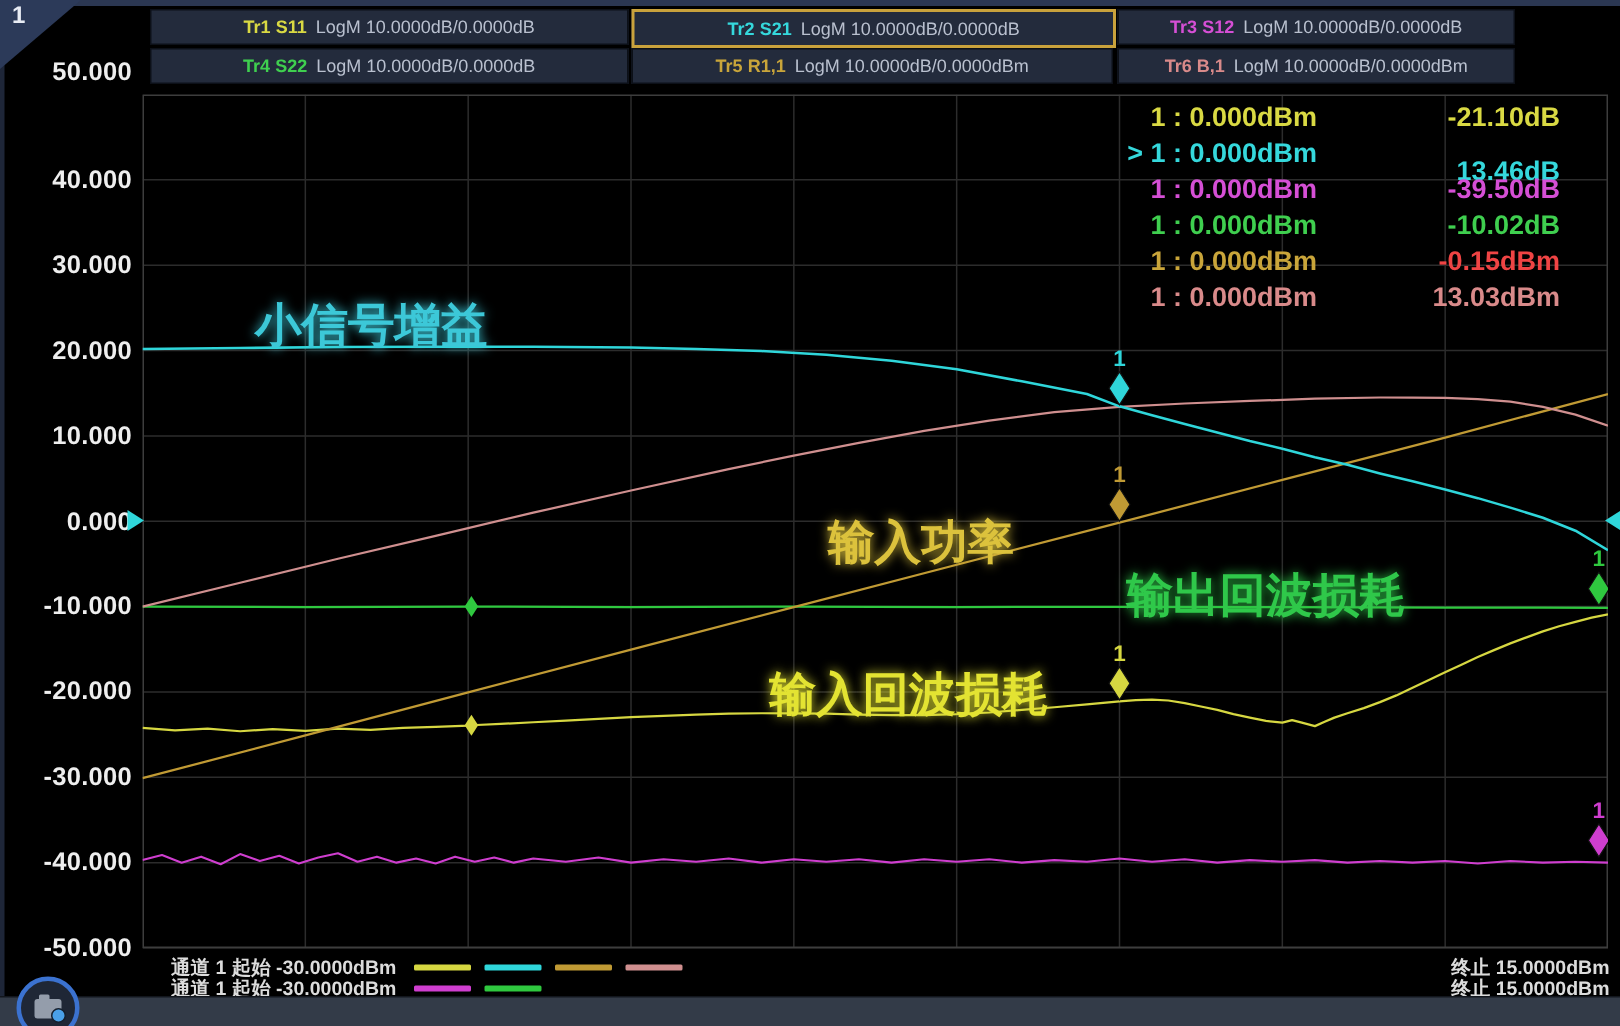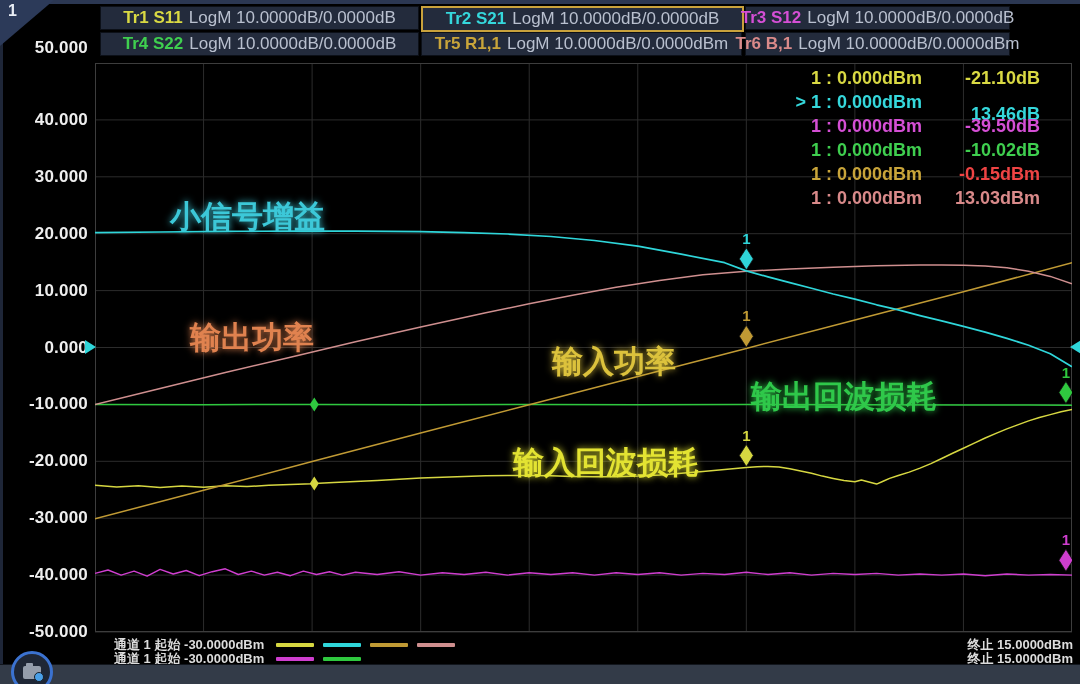--- a/index.html
+++ b/index.html
@@ -6,35 +6,35 @@
   .screen{position:relative;width:1080px;height:684px;background:#000;overflow:hidden;
           font-family:"Liberation Sans","DejaVu Sans",sans-serif;}
   .topstrip{position:absolute;left:0;top:0;width:1080px;height:4px;background:#2b3752;}
   .leftstrip{position:absolute;left:0;top:0;width:3px;height:684px;background:#1e2638;}
   .chtab{position:absolute;left:0;top:0;width:54px;height:46px;background:#2c3a59;
          clip-path:polygon(0 0,100% 0,0 100%);color:#e8ecf4;font-size:16px;font-weight:bold;
          padding:2px 0 0 8px;box-sizing:border-box;}
   .tracebar{position:absolute;left:100px;top:6px;width:910px;height:50px;}
   .tbtn{position:absolute;height:22px;background:#232b3c;border:1px solid #0c1018;
         display:flex;align-items:center;justify-content:center;gap:6px;
-        font-size:17px;color:#b9c0cf;white-space:nowrap;cursor:default;}
+        font-size:12px;color:#b9c0cf;white-space:nowrap;cursor:default;}
   .tbtn.active{border:2px solid #c9a23c;}
   .tbtn .tname{font-weight:bold;}
   .b1{left:0;top:0;width:317px;}  .b2{left:321px;top:0;width:319px;}  .b3{left:645px;top:0;width:263px;}
   .b4{left:0;top:26px;width:317px;} .b5{left:321px;top:26px;width:319px;} .b6{left:645px;top:26px;width:263px;}
   .ylabel{position:absolute;right:0;width:88px;text-align:right;color:#eeeeee;
           font-size:17px;font-weight:600;letter-spacing:0.2px;}
   #yaxis{position:absolute;left:0;top:0;width:88px;height:660px;}
   .chart{position:absolute;left:95px;top:63px;width:977px;height:572px;}
   .chart svg{position:absolute;left:0;top:0;}
   .anno{position:absolute;font-size:31px;font-weight:bold;white-space:nowrap;
         font-family:"Liberation Serif","DejaVu Serif",serif;}
   .readouts{position:absolute;right:32px;top:3px;}
   .mrow{display:flex;justify-content:flex-end;height:24px;align-items:center;
-        font-size:18px;font-weight:bold;}
+        font-size:18px;font-weight:bold;gap:44px;}
   .mc1{min-width:150px;text-align:right;}
   .mc2{min-width:118px;text-align:right;}
   .reftri{position:absolute;width:0;height:0;border-top:7px solid transparent;border-bottom:7px solid transparent;}
   .reftri.left{left:85px;top:340px;border-left:11px solid #2fd6da;}
   .reftri.right{left:1070px;top:340px;border-right:11px solid #2fd6da;}
   .footer{position:absolute;left:0;top:637px;width:1080px;height:28px;margin-left:11px;}
   .frow{position:absolute;left:103px;height:13px;display:flex;align-items:center;
         color:#dcdcdc;font-size:13px;font-weight:600;white-space:nowrap;}
   .frow1{top:1px;} .frow2{top:15px;}
   .dashes{display:flex;margin-left:12px;gap:9px;}
@@ -168,21 +168,20 @@
       <div class="mrow">
           <span class="mc1" style="color: rgb(201, 165, 58);">1  : 0.000dBm</span>
           <span class="mc2" style="color: #ef4444;">-0.15dBm</span>
         </div>
       <div class="mrow">
           <span class="mc1" style="color: rgb(217, 138, 138);">1  : 0.000dBm</span>
           <span class="mc2" style="color: rgb(217, 138, 138);">13.03dBm</span>
         </div>
     </div>
   <div class="anno" style="left: 75px; top: 133px; color: rgb(60, 200, 216); text-shadow: rgb(60, 200, 216) 0px 0px 7px;">小信号增益</div>
-      <div class="anno" style="left: 95px; top: 254px; color: rgb(224, 130, 79); text-shadow: rgb(224, 130, 79) 0px 0px 7px;">输出功率</div>
       <div class="anno" style="left: 457px; top: 278px; color: rgb(220, 194, 60); text-shadow: rgb(220, 194, 60) 0px 0px 7px;">输入功率</div>
       <div class="anno" style="left: 656px; top: 313px; color: rgb(47, 200, 74); text-shadow: rgb(47, 200, 74) 0px 0px 7px;">输出回波损耗</div>
       <div class="anno" style="left: 418px; top: 379px; color: rgb(227, 227, 50); text-shadow: rgb(227, 227, 50) 0px 0px 7px;">输入回波损耗</div>
     </div>
 
   <div class="reftri left"></div>
   <div class="reftri right"></div>
 
   <div class="footer">
     <div class="frow frow1">

